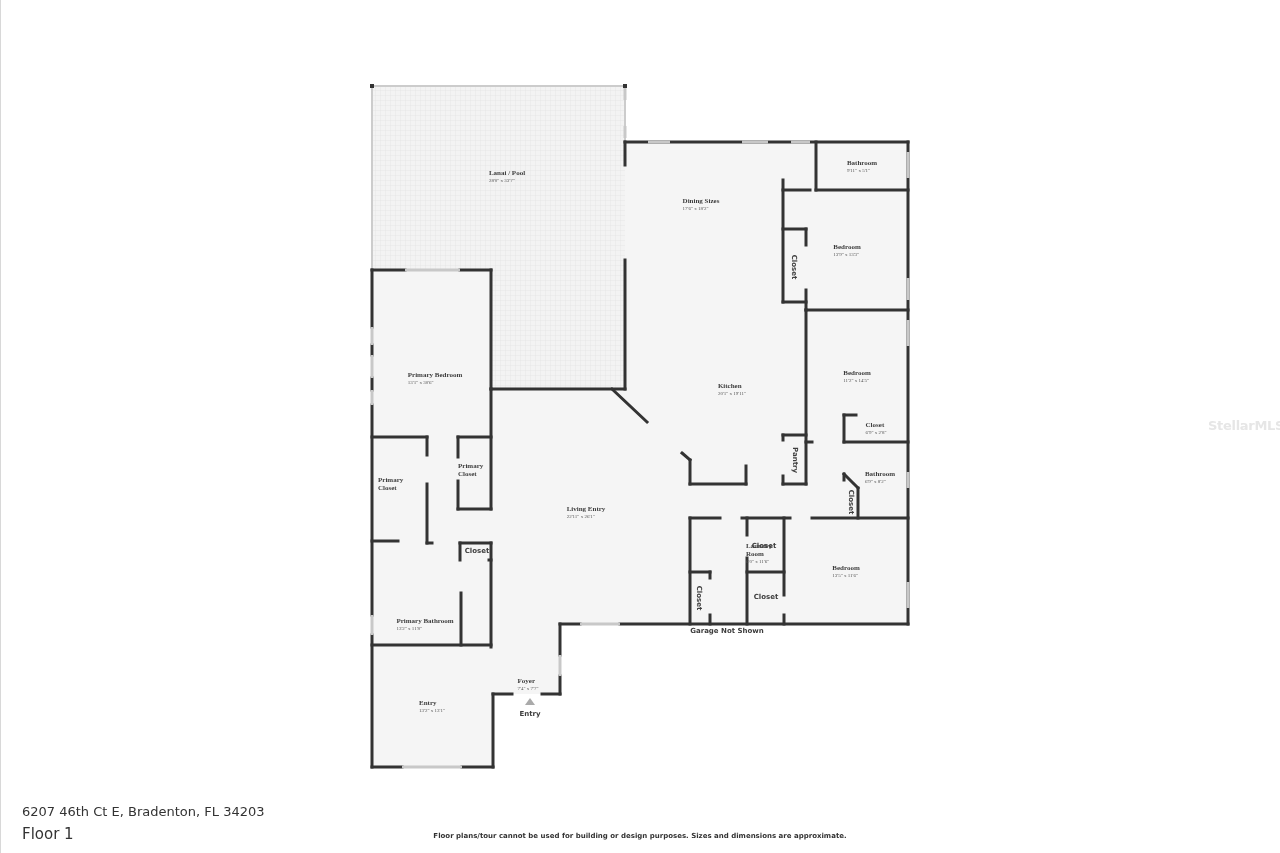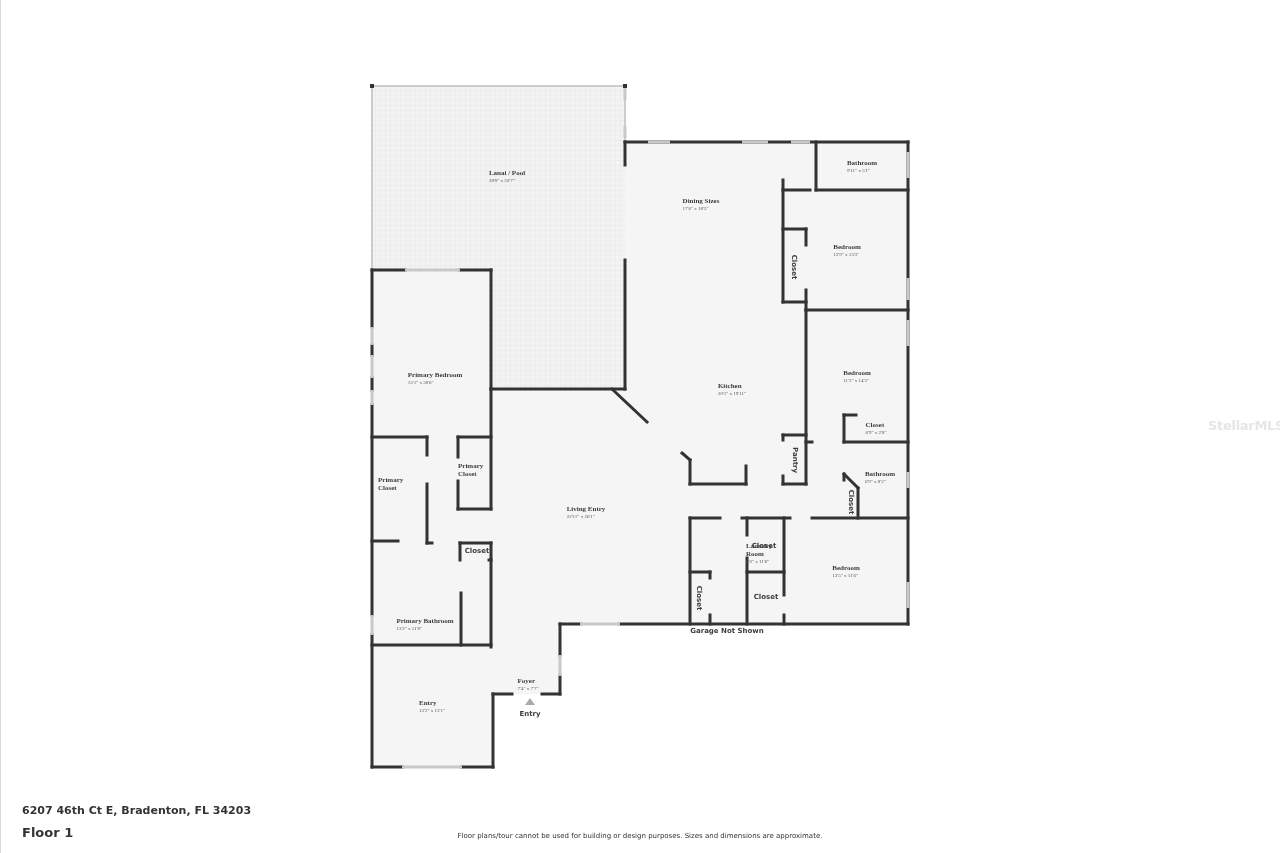--- a/index.html
+++ b/index.html
@@ -8,26 +8,26 @@
     #plan { position: absolute; left: 0; top: 0; width: 1280px; height: 853px; }
     .left-border { position: absolute; left: 0; top: 0; width: 1px; height: 853px; background: #d8d8d8; }
     .room-label { position: absolute; transform: translate(-50%, -50%); 
                   color: #3d3d3d; white-space: nowrap; line-height: 1.15; font-family: Liberation Serif, serif; }
     .room-label .name { font-size: 7px; font-weight: bold; display: block; }
     .room-label .dims { font-size: 5px; display: block; color: #555; margin-top: 1px; }
     .vlabel { position: absolute; transform: translate(-50%, -50%) rotate(90deg);
               font-size: 7px; font-weight: bold; color: #3d3d3d; white-space: nowrap; }
     .plain-label { position: absolute; transform: translate(-50%, -50%); font-size: 7px;
                    font-weight: bold; color: #3d3d3d; white-space: nowrap; }
-    .footer-address { position: absolute; left: 22px; top: 804px; font-size: 11px;
-                      font-weight: bold; color: #333; }
-    .footer-floor { position: absolute; left: 22px; top: 825px; font-size: 13px;
-                    font-weight: bold; color: #333; }
+    .footer-address { position: absolute; left: 22px; top: 804px; font-size: 13px;
+                      font-weight: normal; color: #333; }
+    .footer-floor { position: absolute; left: 22px; top: 825px; font-size: 15px;
+                    font-weight: normal; color: #333; }
     .disclaimer { position: absolute; left: 640px; top: 832px; transform: translateX(-50%);
-                  font-size: 7px; font-weight: normal; color: #333; white-space: nowrap; }
+                  font-size: 7px; font-weight: bold; color: #333; white-space: nowrap; }
     .watermark { position: absolute; left: 1208px; top: 418px; font-size: 13px; font-weight: bold;
                  color: #e6e6e6; letter-spacing: -0.3px; }
   </style>
 </head>
 <body>
 
 <div class="left-border"></div>
 
 <svg id="plan" viewBox="0 0 1280 853" xmlns="http://www.w3.org/2000/svg">
   <defs>

